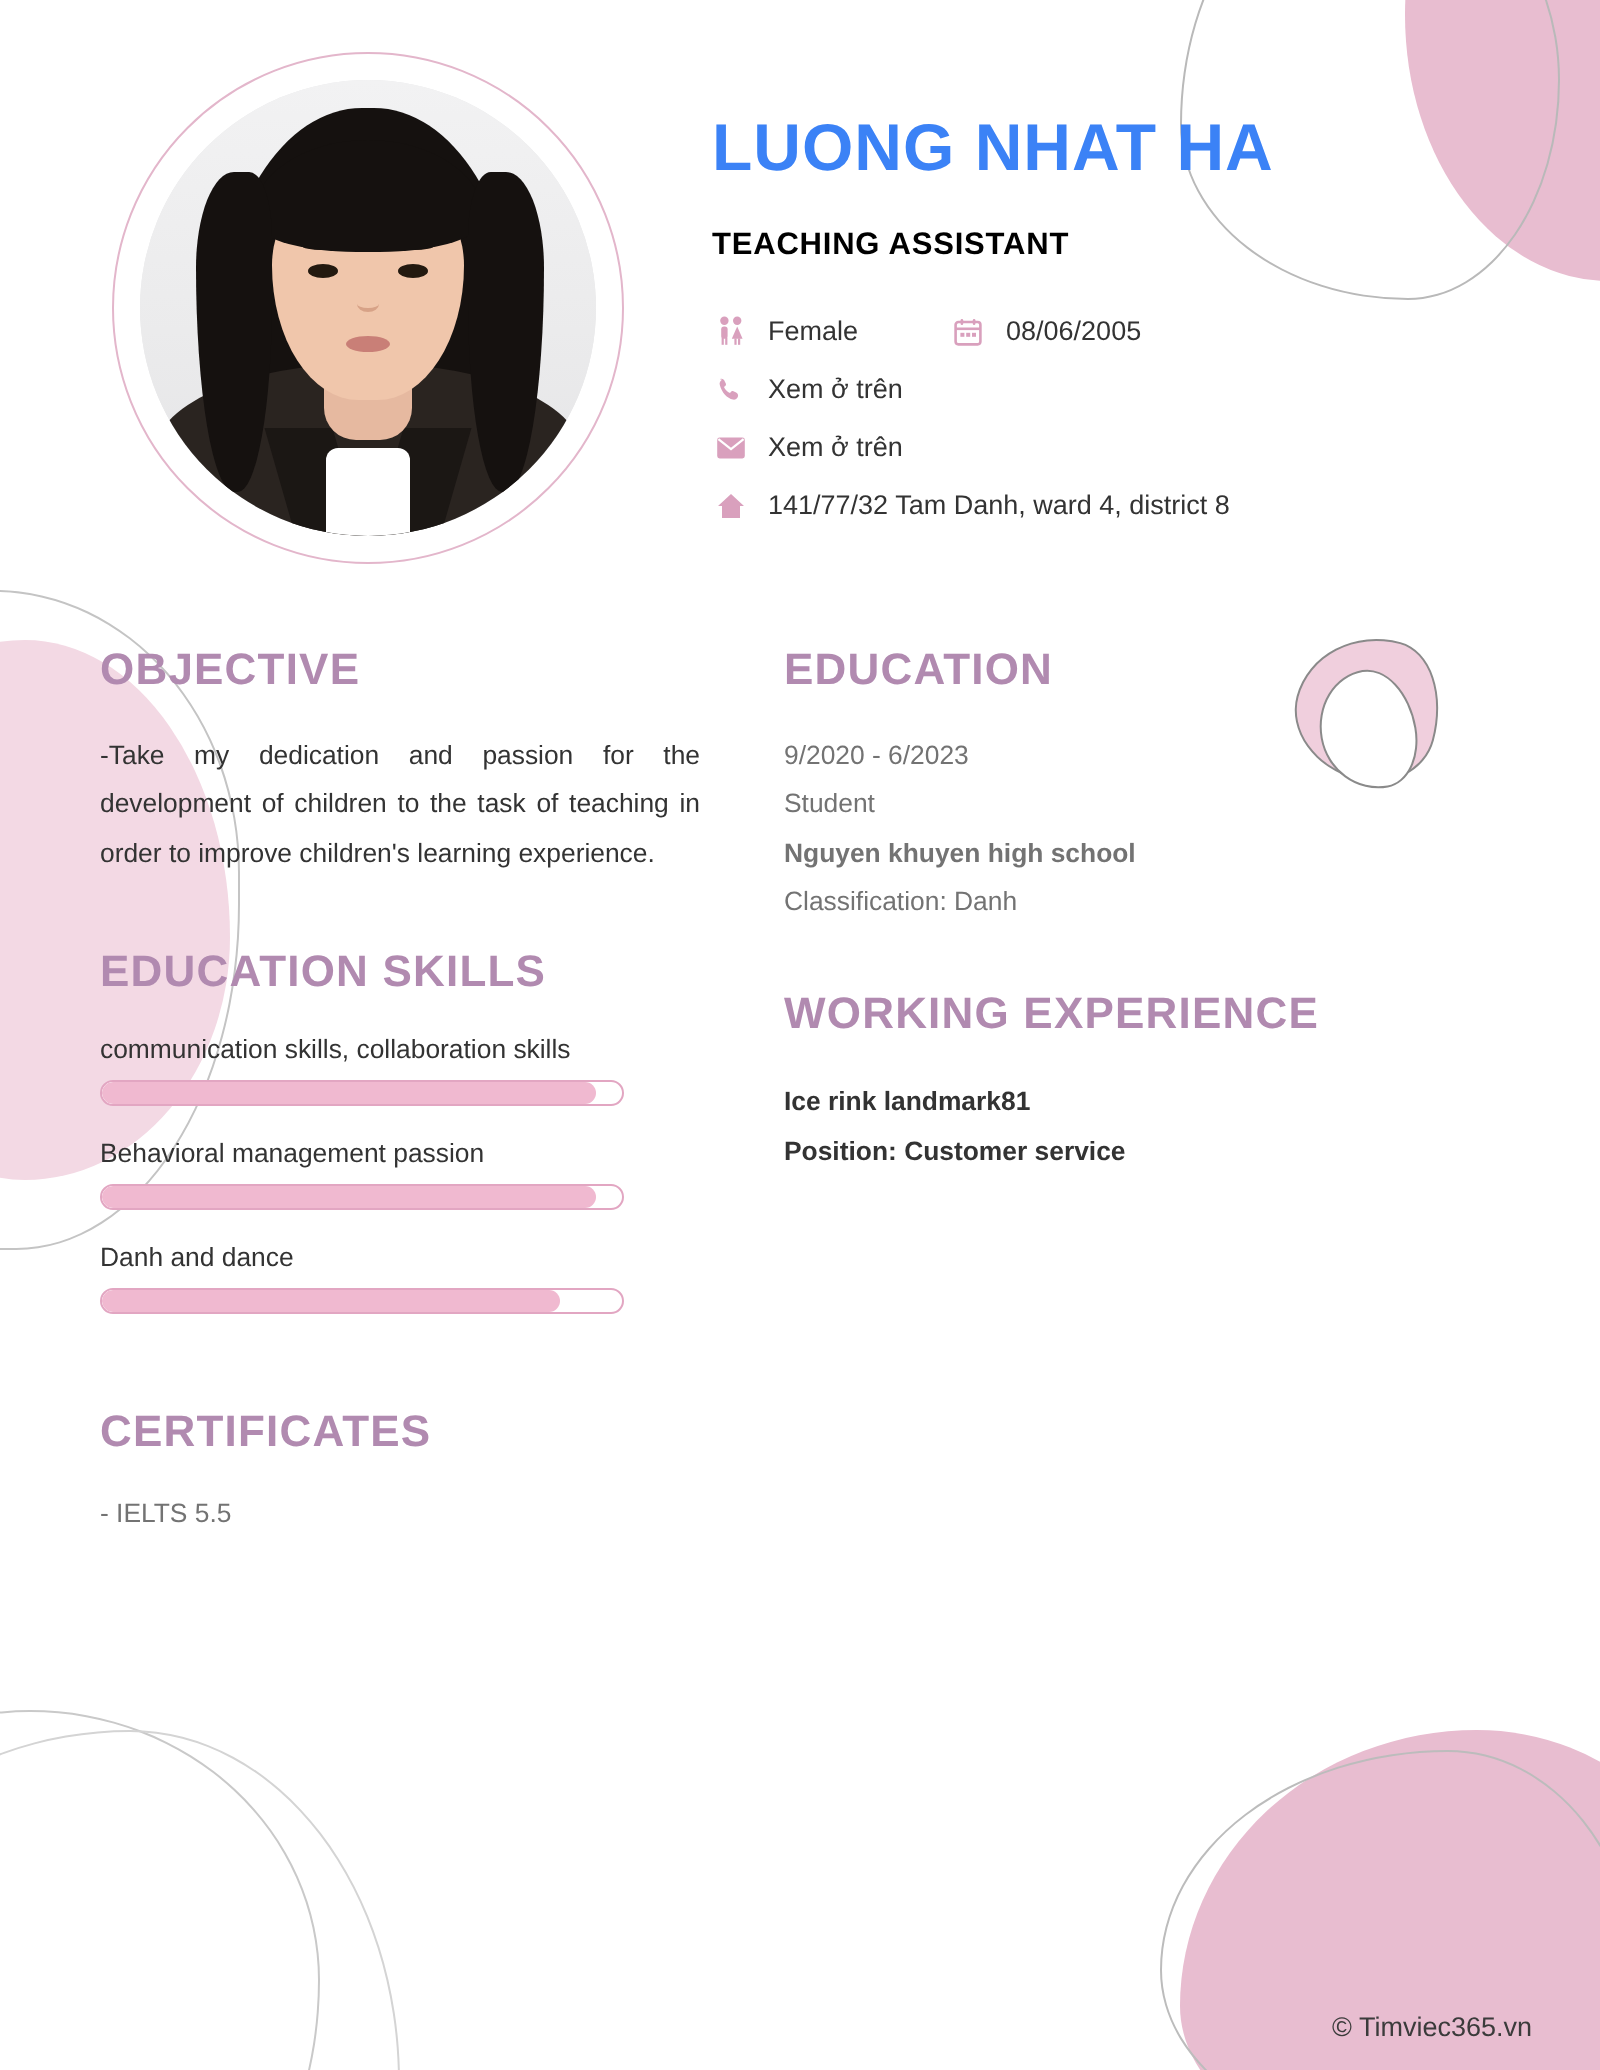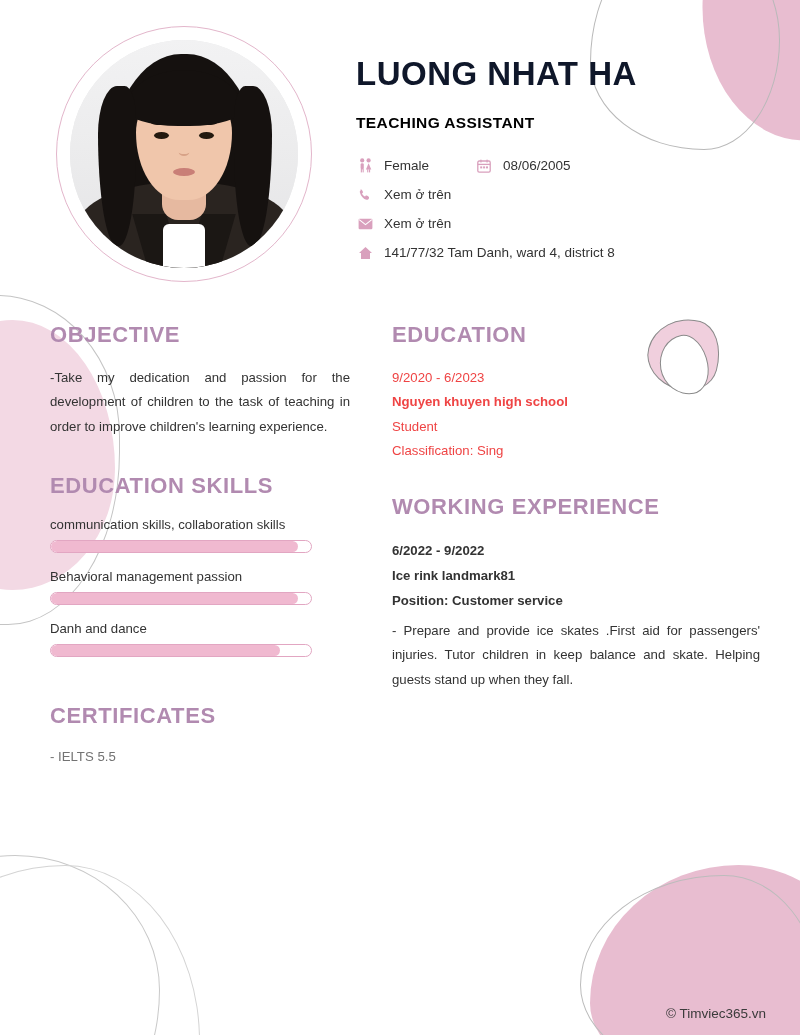--- a/index.html
+++ b/index.html
@@ -236,21 +236,21 @@
   }
 
   .header-right {
     flex: 1;
     padding-left: 44px;
     padding-top: 30px;
   }
   .name {
     font-size: 33px;
     font-weight: bold;
-    color: #0f172a;
+    color: #3b82f6;
     letter-spacing: 0.5px;
     margin: 0 0 22px 0;
     line-height: 1.1;
   }
   .job-title {
     font-size: 15.5px;
     font-weight: bold;
     color: #000000;
     margin: 0 0 26px 0;
     letter-spacing: 0.4px;
@@ -317,21 +317,21 @@
   }
   .bar-fill {
     position: absolute;
     left: 0; top: 0; bottom: 0;
     background: #f0b9d0;
     border-radius: 8px;
   }
 
   .certs-text { font-size: 13.2px; color: #737373; margin-top: 20px; }
 
-  .edu-line { font-size: 13.2px; color: #ef4444; line-height: 1.85; }
+  .edu-line { font-size: 13.2px; color: #737373; line-height: 1.85; }
   .edu-line.bold { font-weight: bold; }
 
   .exp-block { margin-top: 2px; }
   .exp-line { font-size: 13.2px; color: #333; line-height: 1.9; }
   .exp-line.bold { font-weight: bold; }
   .exp-desc {
     font-size: 13.2px;
     line-height: 1.85;
     color: #333;
     text-align: justify;
@@ -494,32 +494,30 @@
 
       <h2 class="sec-title">CERTIFICATES</h2>
       <div class="certs-text">- IELTS 5.5</div>
 
     </div>
 
     <div class="col-right">
 
       <h2 class="sec-title right">EDUCATION</h2>
       <div class="edu-line">9/2020 - 6/2023</div>
+      <div class="edu-line">Student</div>
       <div class="edu-line bold">Nguyen khuyen high school</div>
-      <div class="edu-line">Student</div>
-      <div class="edu-line">Classification: Sing</div>
+      <div class="edu-line">Classification: Danh</div>
 
       <div class="section-gap"></div>
 
       <h2 class="sec-title right">WORKING EXPERIENCE</h2>
       <div class="exp-block">
-        <div class="exp-line bold">6/2022 - 9/2022</div>
         <div class="exp-line bold">Ice rink landmark81</div>
         <div class="exp-line bold">Position: Customer service</div>
-        <div class="exp-desc">- Prepare and provide ice skates .First aid for passengers' injuries. Tutor children in keep balance and skate. Helping guests stand up when they fall.</div>
       </div>
 
     </div>
   </div>
 
   <div class="footer">© Timviec365.vn</div>
 
 </div>
 
 </body></html>

